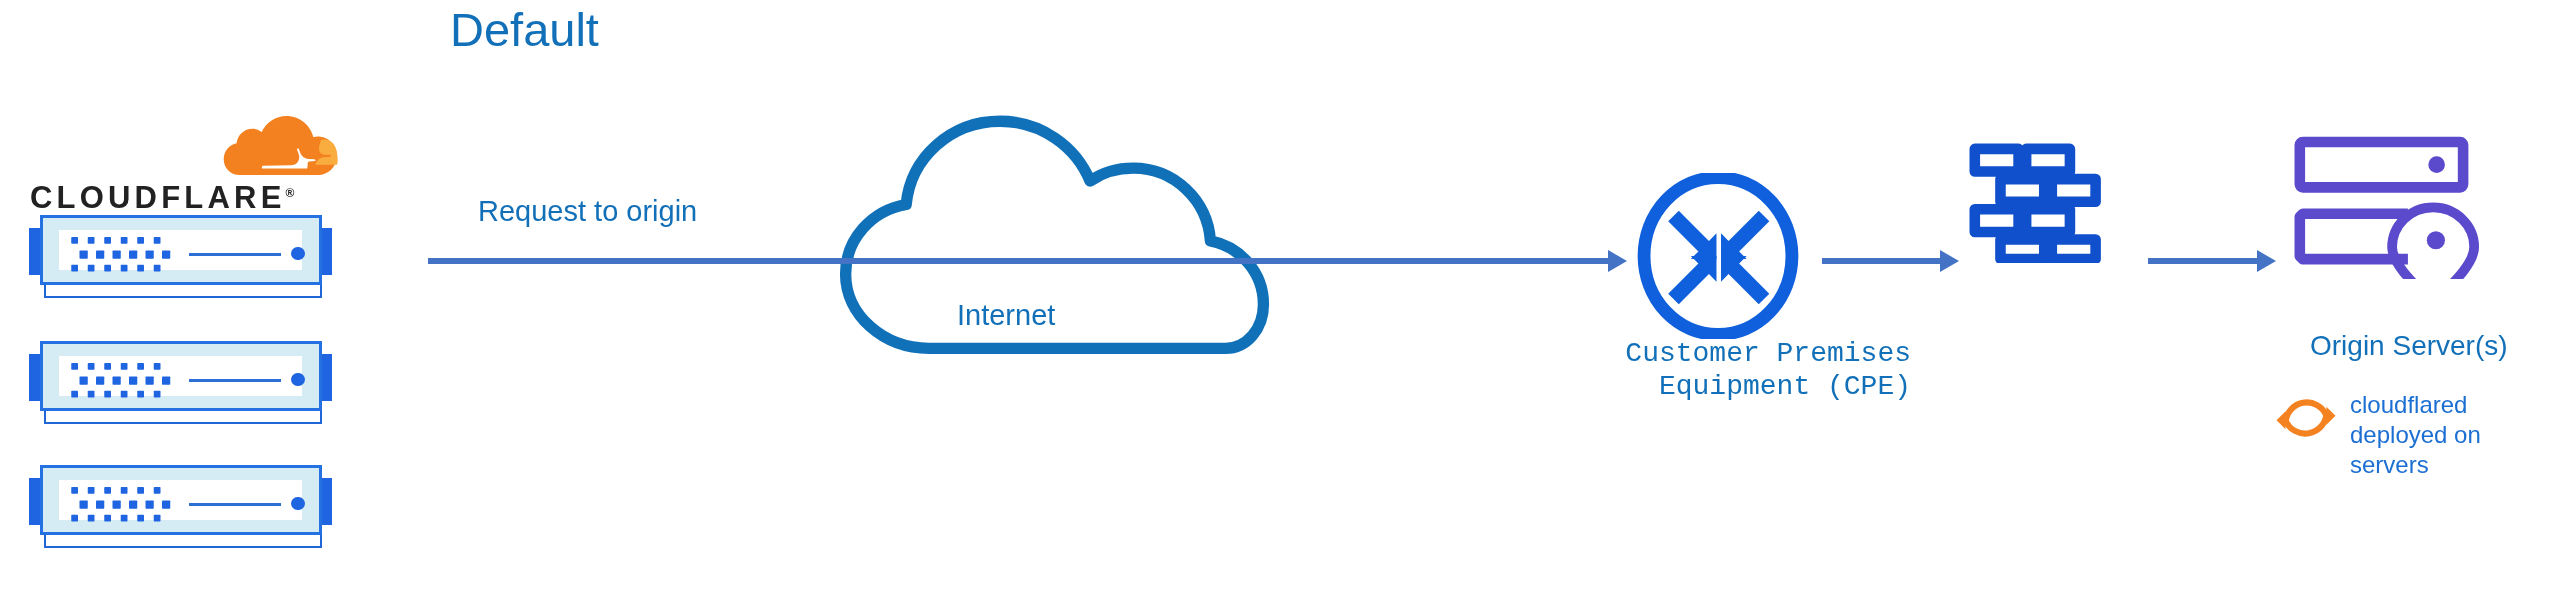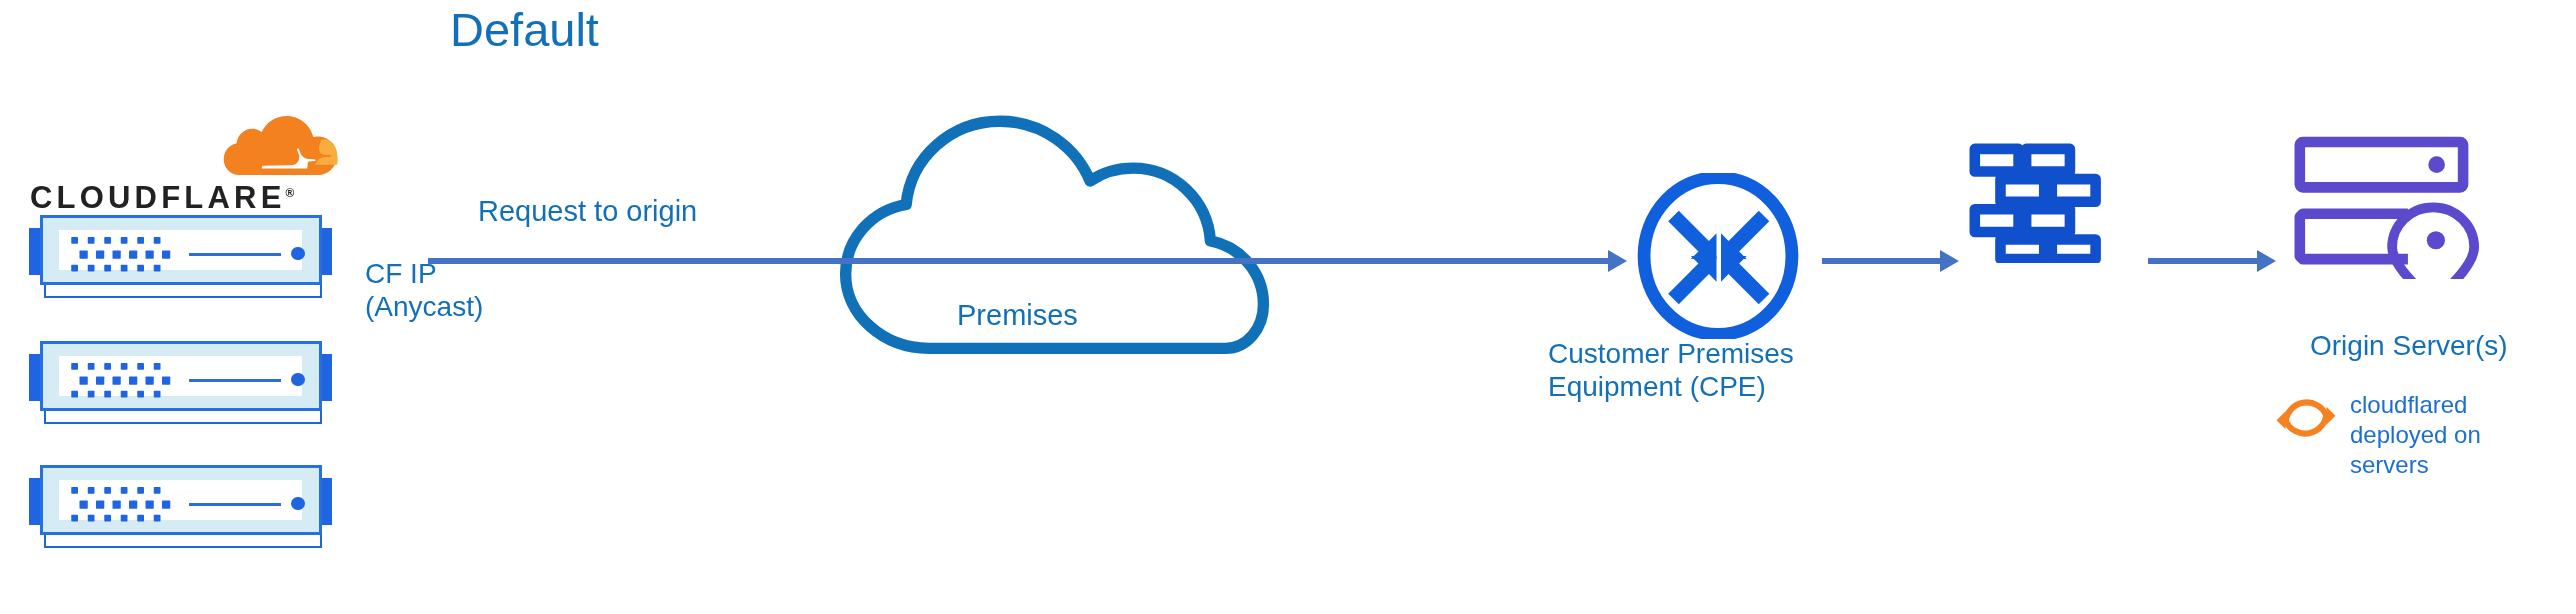--- a/index.html
+++ b/index.html
@@ -73,21 +73,21 @@
   
   .label{
     color:#1270b8;
     font-size:28px;
     line-height:33px;
     white-space:pre;
   }
   #label-request-to-origin{left:446px;top:195px;font-size:29px;margin-left:32px;}
   #label-cf-ip{left:365px;top:257px;}
   #label-internet{left:957px;top:299px;font-size:29px;}
-  #label-cpe{left:1548px;top:337px;width:363px;text-align:left;}
+  #label-cpe{left:1548px;top:337px;width:363px;text-align:right;font-family:Liberation Mono, monospace;}
   #label-firewall{left:1896px;top:329px;width:325px;text-align:center;}
   #label-origin-server{left:2278px;top:329px;margin-left:32px;}
   #label-cloudflared{
     left:2350px;top:390px;font-size:24px;line-height:30px;color:#1b6fd2;
   }
   #cloudflared-icon{left:2275px;top:387px;}
 
   
   #origin-icon{left:2293px;top:135px;}
   #firewall-icon{left:1968px;top:142px;}
@@ -227,28 +227,26 @@
                C 18 176 52 138 98 130
                C 104 68 157 20 222 20
                C 276 20 322 53 341 99
                C 357 88 377 82 398 82
                C 452 82 496 124 500 178
                C 540 186 570 220 570 262
                C 570 294 548 320 520 320
                Z" fill="none" stroke="#1070b8" stroke-width="15" stroke-linejoin="round"></path>
     </svg>
   </div>
-  <div class="abs label" id="label-internet">Premises</div>
+  <div class="abs label" id="label-internet">Internet</div>
 
   <div class="abs arrow-line" style="left:428px;top:258px;width:1184px;"></div>
   <div class="abs arrow-head" style="left:1608px;top:250px;"></div>
 
   <div class="abs label" id="label-request-to-origin">Request to origin</div>
-  <div class="abs label" id="label-cf-ip">CF IP
-(Anycast)</div>
 
   <div class="abs" id="cpe-icon">
     <svg width="166" height="166" viewBox="0 0 220 220" xmlns="http://www.w3.org/2000/svg">
       <ellipse cx="110" cy="110" rx="98" ry="104" fill="none" stroke="#1060dd" stroke-width="17"></ellipse>
       <g fill="#1060dd">
 
         <path d="M58 50 L98 90 L108 80 L108 114 L74 114 L84 104 L44 64 Z"></path>
 
         <path d="M168 50 L128 90 L118 80 L118 114 L152 114 L142 104 L182 64 Z" transform="translate(-4,0)"></path>
 

